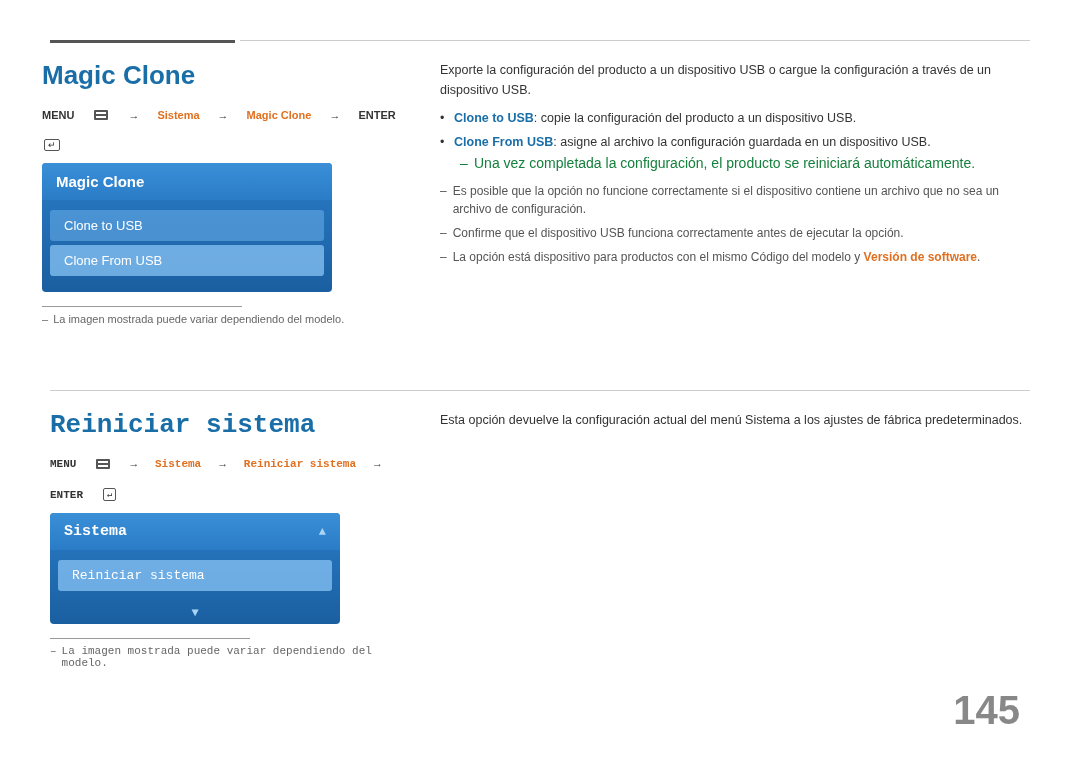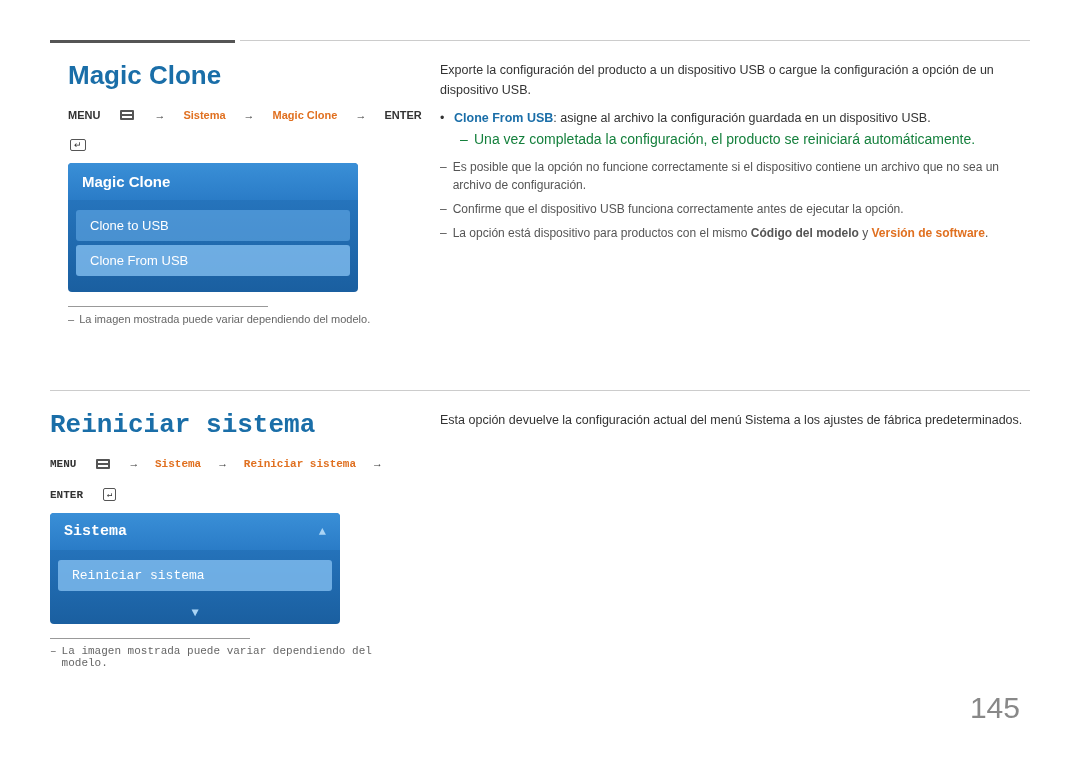--- a/index.html
+++ b/index.html
@@ -9,21 +9,21 @@
       background: #ffffff;
       font-family: 'Arial', sans-serif;
       font-size: 13px;
       color: #333;
       overflow: hidden;
       position: relative;
     }
 
     .left-column {
       position: absolute;
-      left: 68px;
+      left: 42px;
       top: 60px;
       width: 360px;
     }
 
     .right-column {
       position: absolute;
       left: 440px;
       top: 60px;
       right: 50px;
     }
@@ -141,21 +141,21 @@
       margin-bottom: 6px;
       padding-left: 0;
     }
 
     .dash-note::before {
       content: '–';
       margin-right: 6px;
       flex-shrink: 0;
     }
 
-    .bold-text { font-weight: bold; text-align: center; }
+    .bold-text { font-weight: normal; text-align: center; }
     .blue-text { color: #1a6ea8; font-weight: bold; }
     .orange-text { color: #e07020; font-weight: bold; }
 
     
     .bottom-divider {
       position: absolute;
       top: 390px;
       left: 50px;
       right: 50px;
       height: 1px;
@@ -172,25 +172,25 @@
 
     .second-section-right {
       position: absolute;
       left: 440px;
       top: 410px;
       right: 50px;
     }
 
     .page-number {
       position: absolute;
-      bottom: 38px;
+      bottom: 30px;
       right: 60px;
-      font-size: 30px;
+      font-size: 40px;
       color: #888;
-      font-weight: 400;
+      font-weight: 700;
     }
   </style>
 </head>
 <body>
 
 <div style="position:absolute; top:40px; left:50px; width:185px; height:2.5px; background:#555;"></div>
 <div style="position:absolute; top:40px; left:240px; right:50px; height:1px; background:#ccc;"></div>
 
 <div class="left-column">
 
@@ -221,23 +221,26 @@
   </div>
 
   <div class="divider-line"></div>
   <div style="display:flex;align-items:flex-start;font-size:11px;color:#666;">
     <span style="margin-right:5px;">–</span>
     <span>La imagen mostrada puede variar dependiendo del modelo.</span>
   </div>
 </div>
 
 <div class="right-column">
-  <p class="desc-text">Exporte la configuración del producto a un dispositivo USB o cargue la configuración a opción de un dispositivo USB.</p>
+  <p class="desc-text">Exporte la configuración del producto a un dispositivo USB o cargue la configuración a través de un dispositivo USB.</p>
 
   <ul class="bullet-list">
+    <li>
+      <span class="blue-text">Clone to USB</span><span>: copie la configuración del producto a un dispositivo USB.</span>
+    </li>
     <li>
       <span class="blue-text">Clone From USB</span><span>: asigne al archivo la configuración guardada en un dispositivo USB.</span>
       <div class="sub-bullet">Una vez completada la configuración, el producto se reiniciará automáticamente.</div>
     </li>
   </ul>
 
   <div class="dash-note">
     <span>Es posible que la opción no funcione correctamente si el dispositivo contiene un archivo que no sea un archivo de configuración.</span>
   </div>
   <div class="dash-note">

